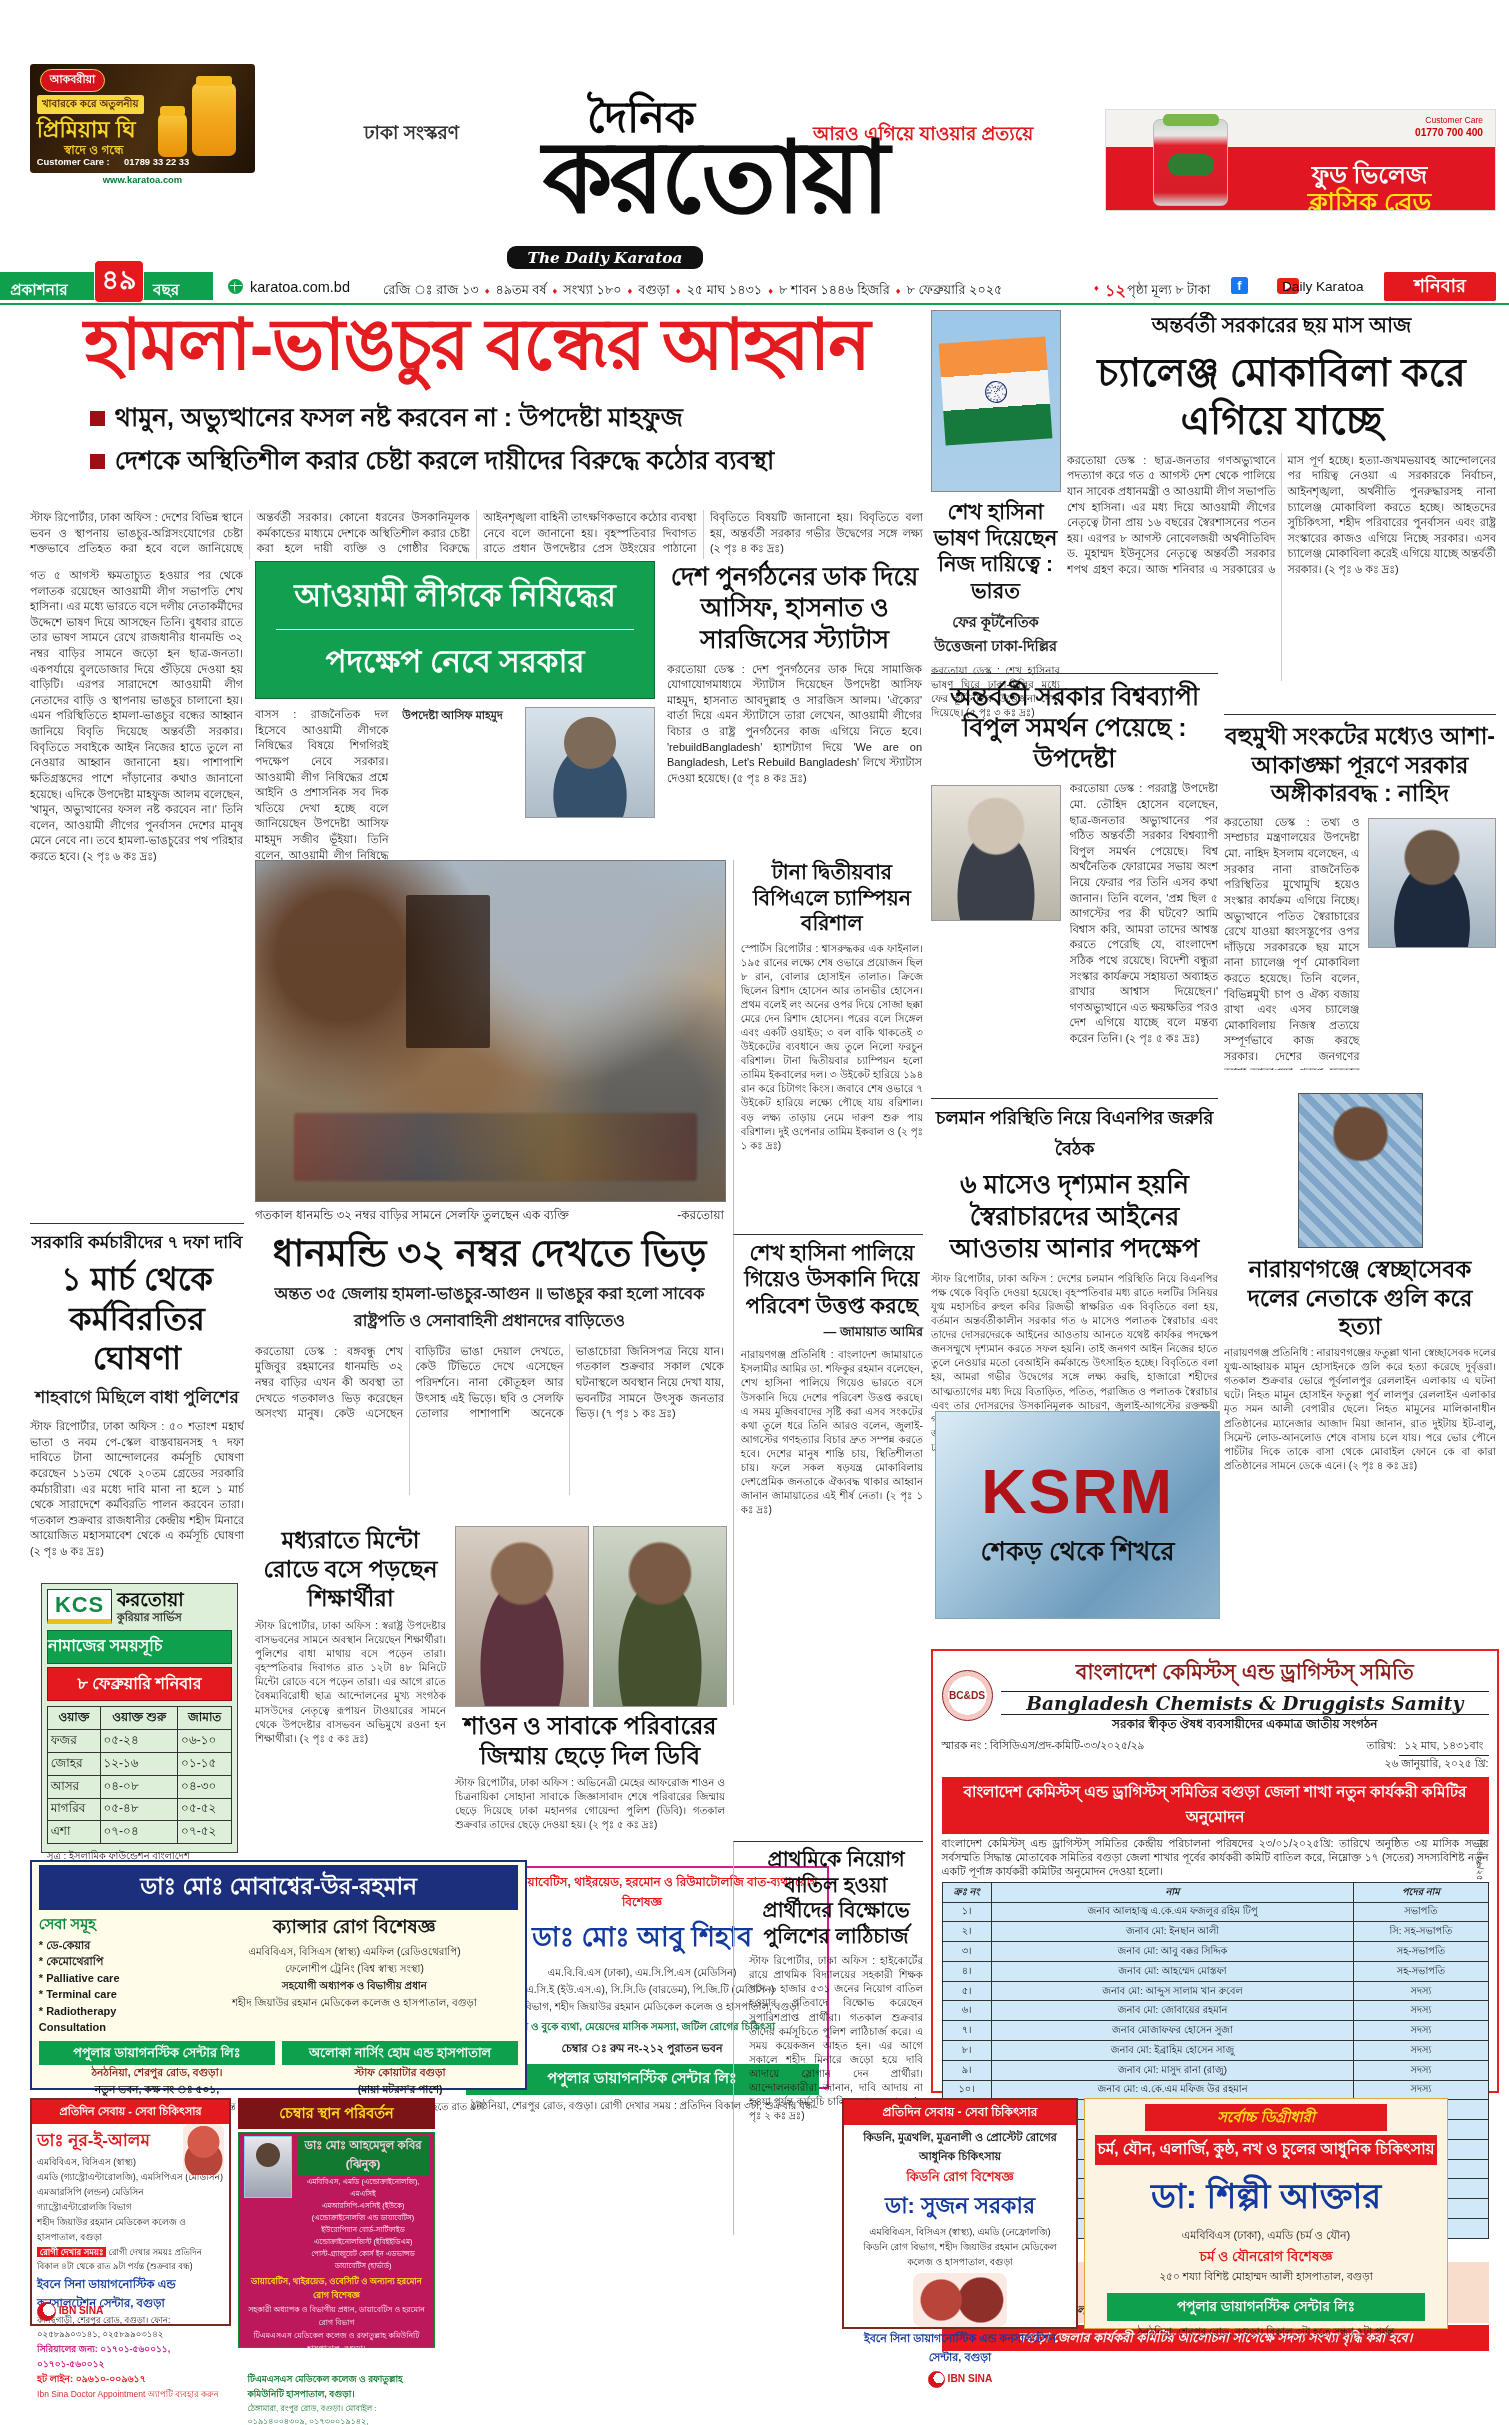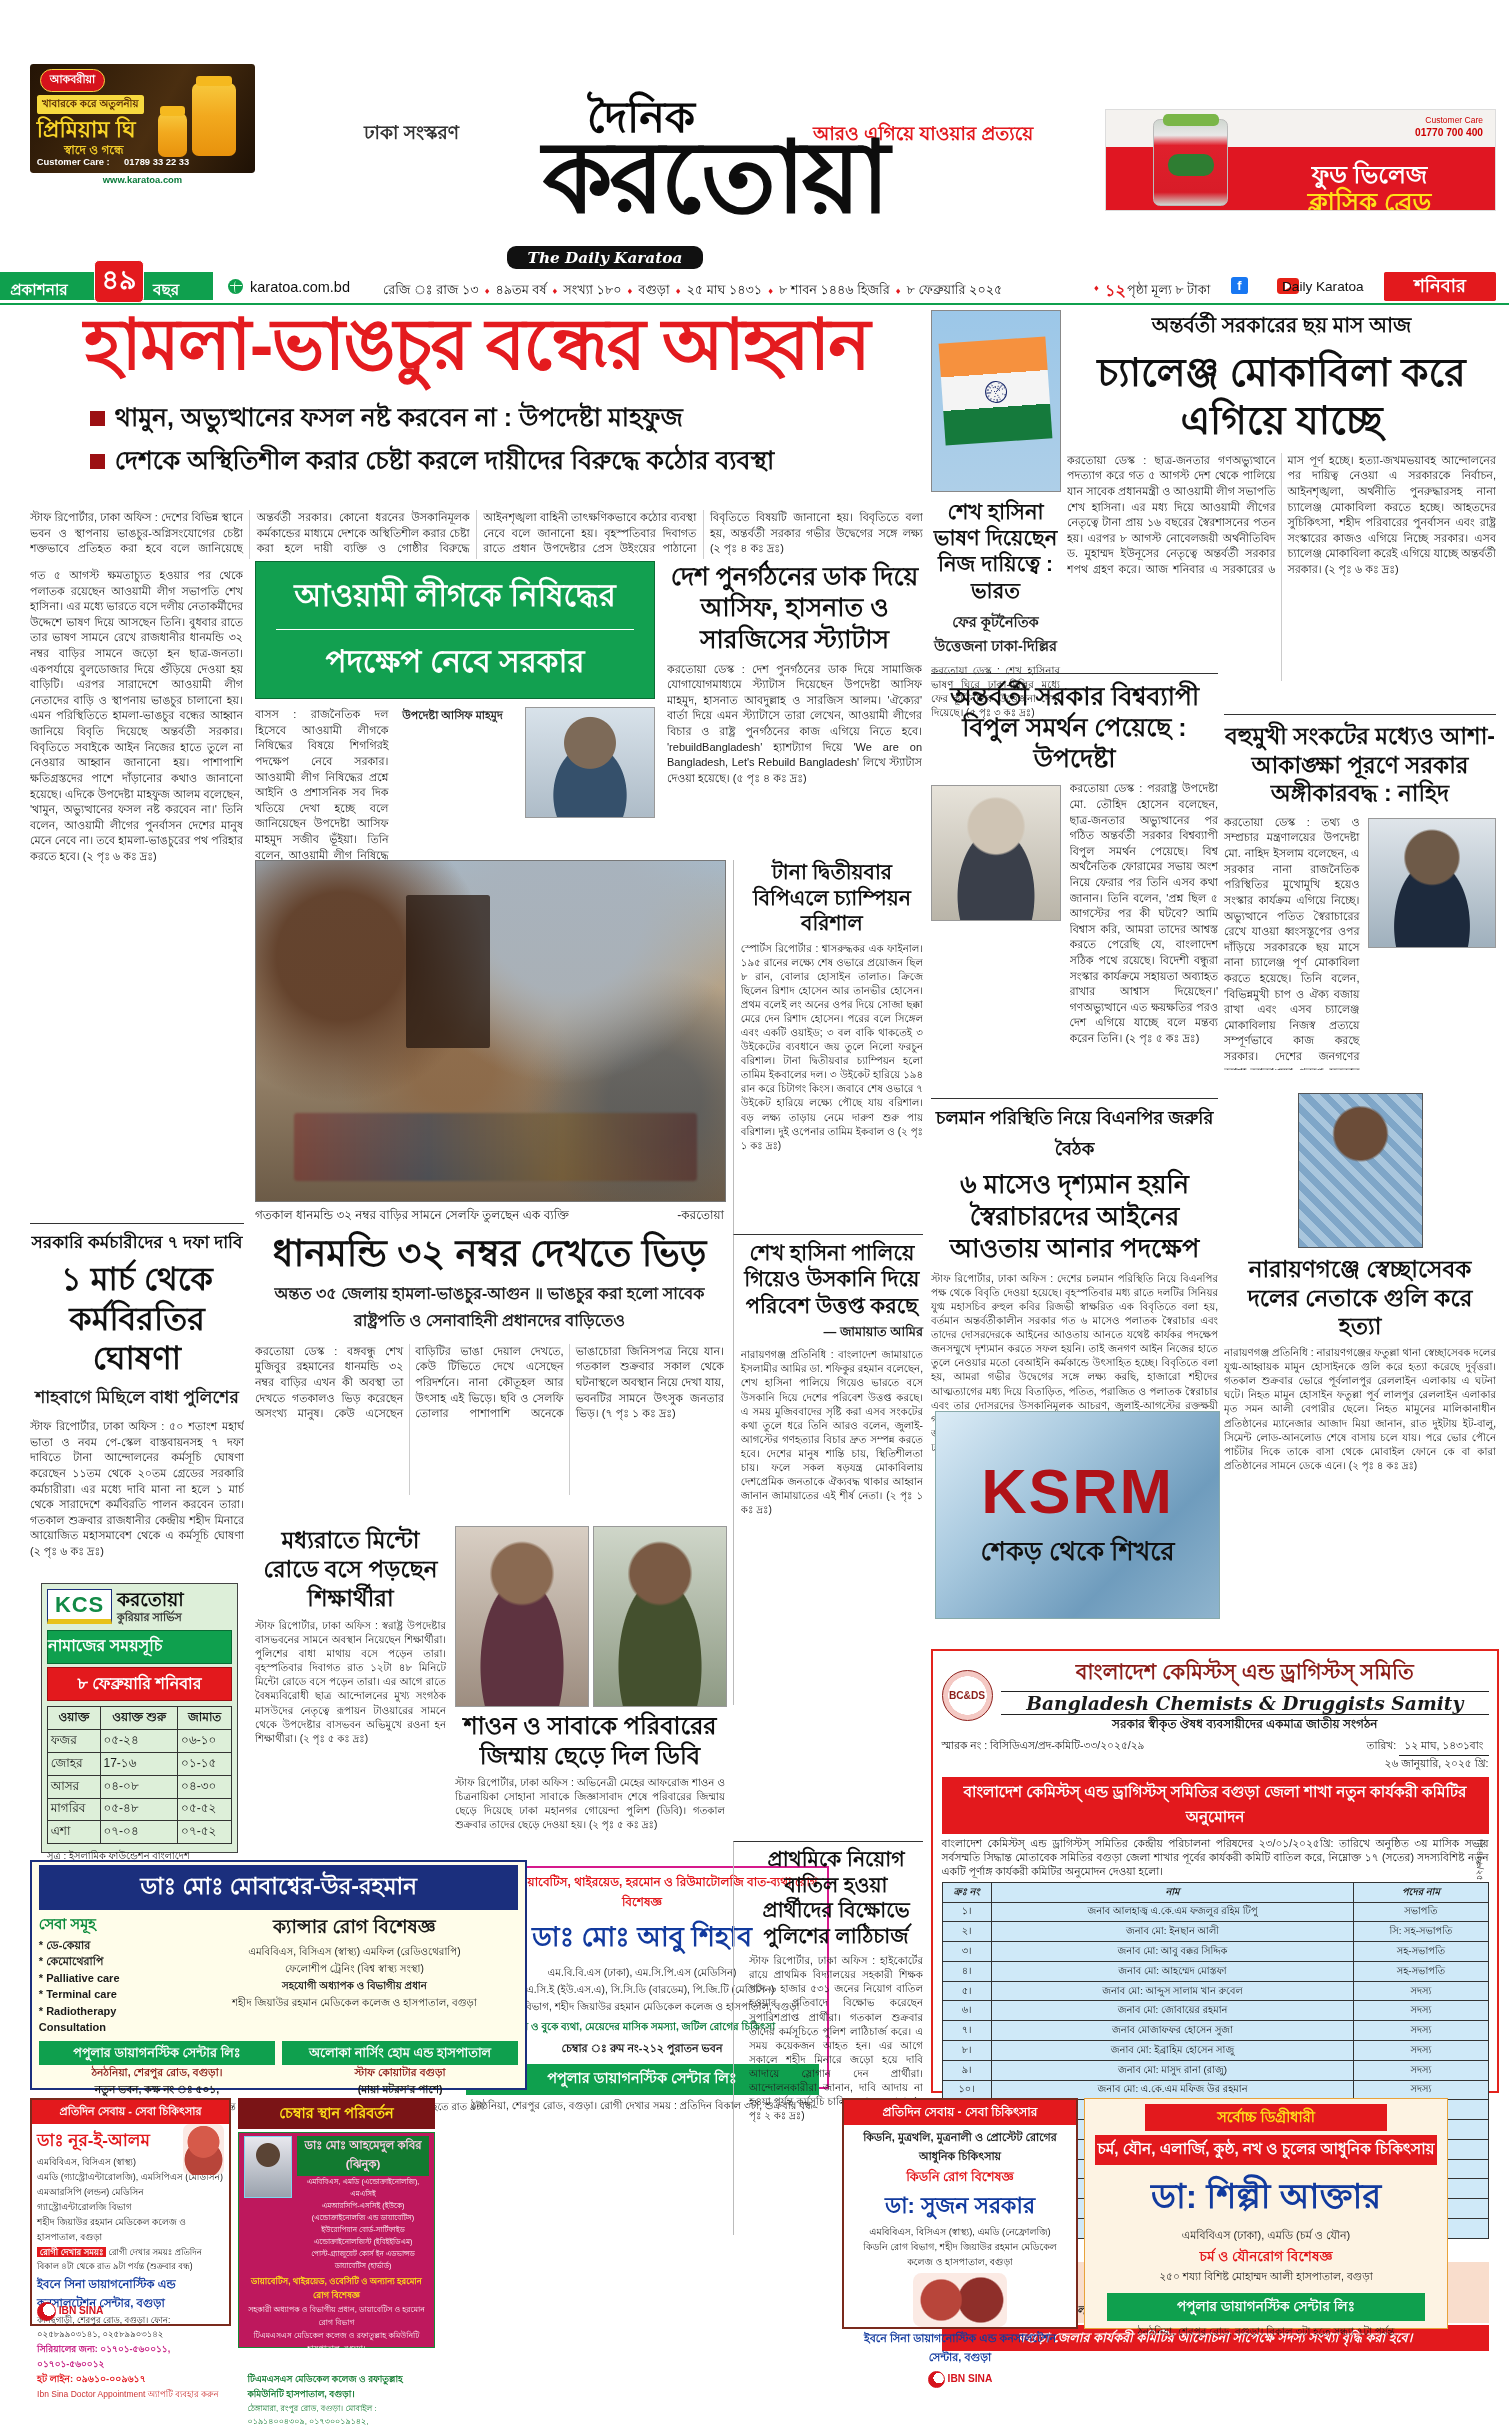--- a/index.html
+++ b/index.html
@@ -211,21 +211,21 @@
     </tr>
       </thead>
     <tbody>
         <tr>
           <td>ফজর</td>
           <td>০৫-২৪</td>
           <td>০৬-১০</td>
         </tr>
         <tr>
           <td>জোহর</td>
-          <td>17-১৬</td>
+          <td>১২-১৬</td>
           <td>০১-১৫</td>
         </tr>
         <tr>
           <td>আসর</td>
           <td>০৪-০৮</td>
           <td>০৪-৩০</td>
         </tr>
         <tr>
           <td>মাগরিব</td>
           <td>০৫-৪৮</td>
@@ -519,21 +519,21 @@
     <div style="font-size:9.4px;">কিডনি রোগ বিভাগ, শহীদ জিয়াউর রহমান মেডিকেল কলেজ ও হাসপাতাল, বগুড়া</div>
     <div class="ph" style="margin:3.4px auto;width:94px;height:54px;border-radius:8.5px;background:radial-gradient(circle at 30% 50%,#b8453a 0 28%,transparent 30%),radial-gradient(circle at 72% 50%,#8f2f2a 0 30%,transparent 32%),#fbeae4;"></div>
     <div style="color:#123a9e;font-size:11px;font-weight:bold;">ইবনে সিনা ডায়াগনোস্টিক এন্ড কনসালটেশন সেন্টার, বগুড়া</div>
     <div style="color:#d6121c;font-weight:bold;font-size:10.2px;margin-top:2.6px;">
       <span style="display:inline-block;width:15.3px;height:15.3px;border:1.7px solid #d6121c;border-radius:50%;vertical-align:middle;margin-right:2.6px;background:radial-gradient(circle at 65% 40%,#fff 0 40%,#d6121c 41%);"></span><span>IBN SINA</span>
     </div>
   </div>
 </div>
 
 <div class="abs adbox" style="left:1084px;top:2098px;width:364px;height:231px;border:1.7px solid #e8a23a;background:#fdf3e3;text-align:center;">
-  <div style="background:#e3191d;margin:5.1px 60px 0;color:#ffe01a;font-size:14.5px;font-weight:bold;padding:1.7px 0;">সর্বোচ্চ ডিগ্রীধারী</div>
+  <div style="background:#e3191d;margin:5.1px 60px 0;color:#ffe01a;font-size:14.5px;font-weight:bold;font-style:italic;padding:1.7px 0;">সর্বোচ্চ ডিগ্রীধারী</div>
   <div class="redband" style="margin:3.4px 10.2px 0;font-size:15.3px;font-weight:bold;padding:2.6px 0;">চর্ম, যৌন, এলার্জি, কুষ্ঠ, নখ ও চুলের আধুনিক চিকিৎসায়</div>
   <div style="color:#123a9e;font-size:34px;font-weight:bold;margin-top:5.1px;">ডা: শিল্পী আক্তার</div>
   <div style="font-size:11px;">এমবিবিএস (ঢাকা), এমডি (চর্ম ও যৌন)</div>
   <div style="color:#e3191d;font-size:13.6px;font-weight:bold;">চর্ম ও যৌনরোগ বিশেষজ্ঞ</div>
   <div style="font-size:10.6px;">২৫০ শয্যা বিশিষ্ট মোহাম্মদ আলী হাসপাতাল, বগুড়া</div>
   <div class="greenband" style="margin:6.8px 22px 0;font-size:13.6px;font-weight:bold;padding:2.6px 0;">পপুলার ডায়াগনস্টিক সেন্টার লিঃ</div>
   <div style="font-size:10.2px;margin-top:2.6px;">ঠনঠনিয়া, শেরপুর রোড, বগুড়া। বিকাল ৩টা হতে সন্ধ্যা ৭টা পর্যন্ত</div>
 </div>
 
 

